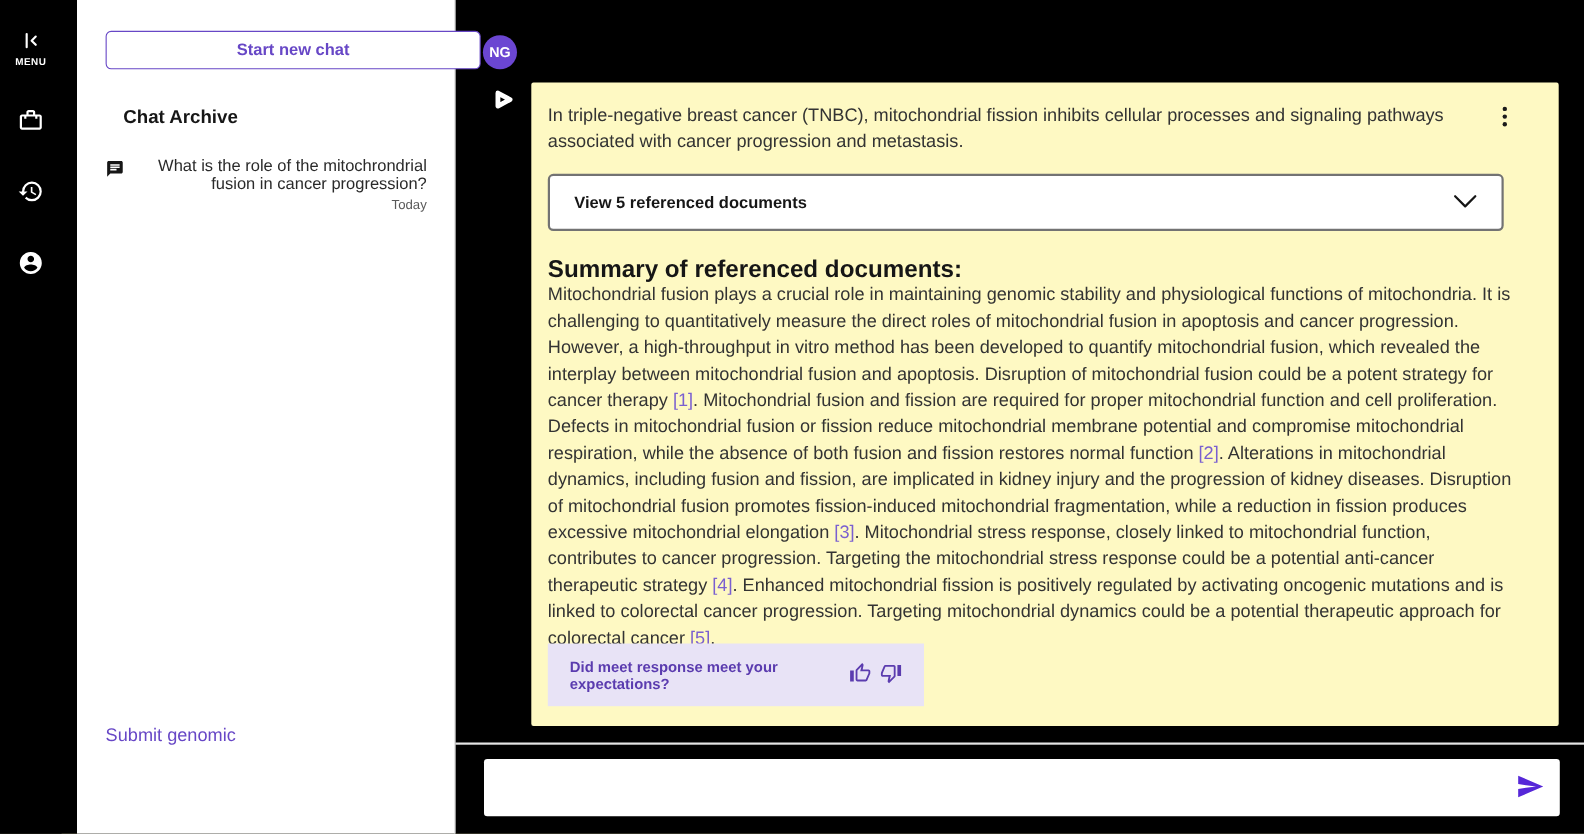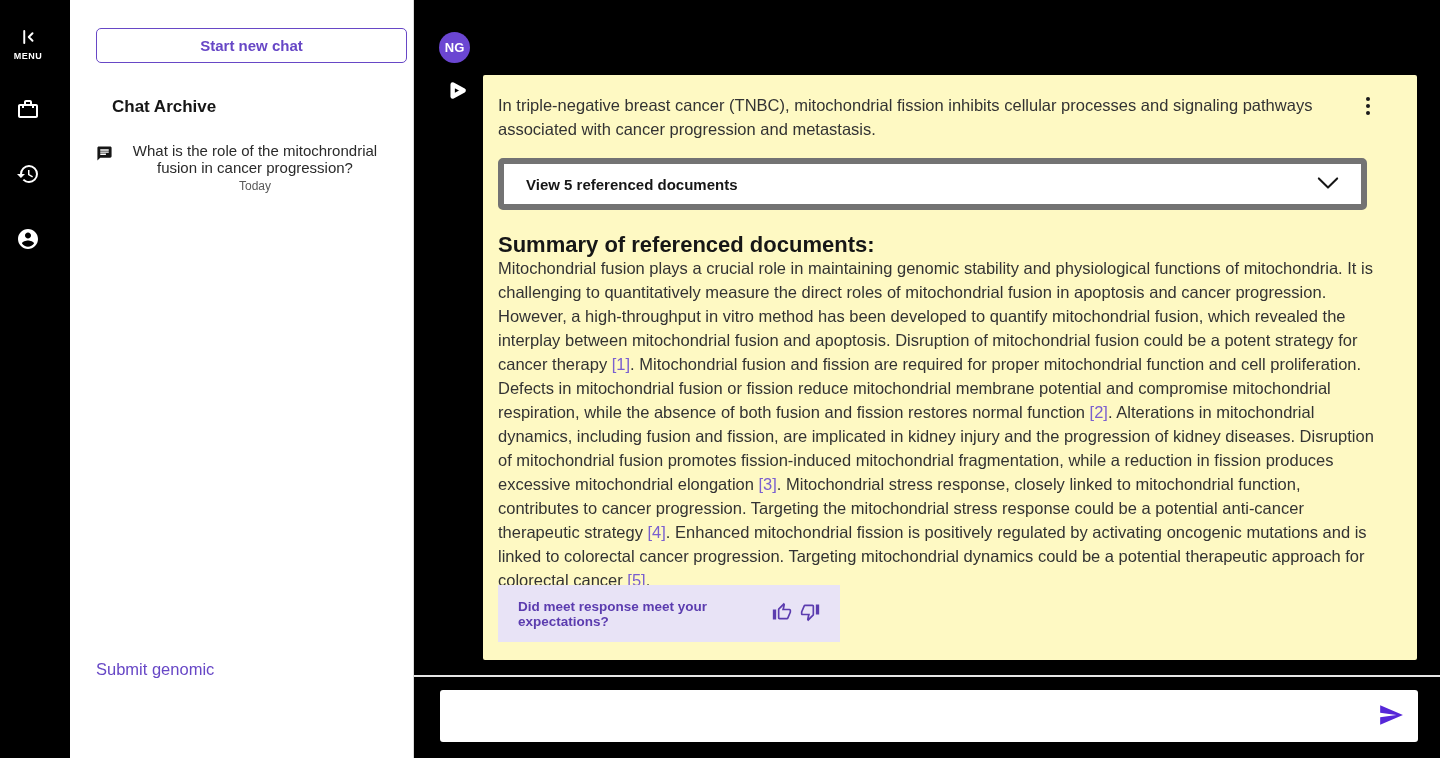--- a/index.html
+++ b/index.html
@@ -25,32 +25,32 @@
   .rail-btn.history { margin-top:38px; }
   .rail-btn.account { margin-top:38px; }
   .rail-label { font-size:9px; font-weight:bold; letter-spacing:.5px; color:#fff; }
 
   
   .sidebar {
     position:absolute; left:70px; top:0; width:344px; height:758px;
     background:#fff; border-right:1px solid #dadada;
   }
   .new-chat-btn {
-    position:absolute; left:26px; top:28px; width:311px; height:35px;
+    position:absolute; left:26px; top:28px; width:341px; height:35px;
     background:#fff; border:1.5px solid #6747c6; border-radius:5px;
     color:#6747c6; font-size:15px; font-weight:bold; cursor:pointer;
     font-family:"Liberation Sans", sans-serif;
   }
   .archive-title {
     position:absolute; left:26px; top:97px;
     font-size:17px; font-weight:bold; color:#161616;margin-left:16px;
   }
   .chat-item {
     position:absolute; left:26px; top:143px; width:292px;
-    display:flex; gap:9px; cursor:pointer; text-align:center;
+    display:flex; gap:9px; cursor:pointer; text-align:right;
     background:none; border:none; font-family:"Liberation Sans", sans-serif;
   }
   .chat-item .bubble { flex:0 0 auto; margin-top:2px; }
   .chat-item-title { font-size:15px; color:#2a2a2a; line-height:16.5px; display:block; }
   .chat-item-time { font-size:12px; color:#595959; display:block; margin-top:3px; }
   .submit-feedback {
     position:absolute; left:26px; top:660px;
     background:none; border:none; cursor:pointer;
     color:#6747c6; font-size:16.5px; font-family:"Liberation Sans", sans-serif;
   }
@@ -76,21 +76,21 @@
   }
   .kebab {
     position:absolute; right:38px; top:18px; width:22px; height:26px;
     background:none; border:none; cursor:pointer;
     display:flex; flex-direction:column; align-items:center; justify-content:center; gap:3px;
   }
   .kebab i { width:4px; height:4px; border-radius:50%; background:#1b1b1b; }
 
   .ref-dropdown {
     position:absolute; left:15px; top:83px; width:869px; height:52px;
-    background:#fff; border:6px solid #737373; border-radius:5px;
+    background:#fff; border:2px solid #737373; border-radius:5px;
     display:flex; align-items:center; justify-content:space-between;
     padding:0 22px; cursor:pointer; font-family:"Liberation Sans", sans-serif;
   }
   .ref-dropdown-label { font-size:15px; font-weight:bold; color:#161616; }
 
   .summary-heading {
     position:absolute; left:15px; top:157px;
     font-size:22px; font-weight:bold; color:#161616;
   }
   .summary {

